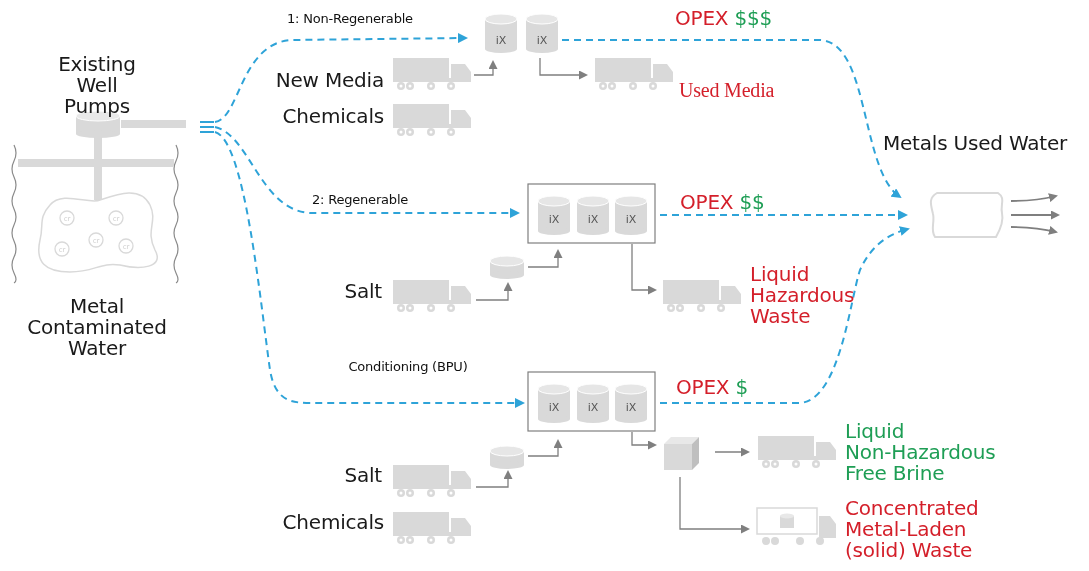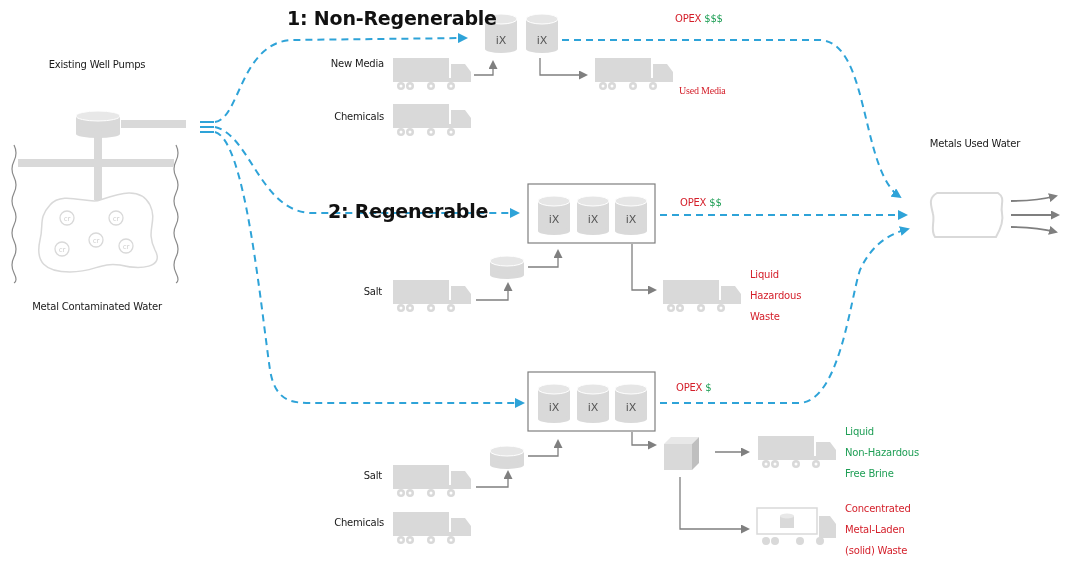--- a/index.html
+++ b/index.html
@@ -1,23 +1,23 @@
 <!DOCTYPE html>
 <html><head>
   <meta charset="utf-8">
   <style>
     html, body { margin: 0; padding: 0; background: #ffffff; }
     body { width: 1089px; height: 571px; position: relative; overflow: hidden;
            font-family: "DejaVu Sans", sans-serif; }
     #stage { position: absolute; left: 0; top: 0; width: 1089px; height: 571px; }
-    .lbl { position: absolute; font-family: "DejaVu Sans", sans-serif; font-size: 10px; color: #1a1a1a;
+    .lbl { position: absolute; font-family: "DejaVu Sans", sans-serif; font-size: 20px; color: #1a1a1a;
            line-height: 21px; white-space: nowrap; letter-spacing: -0.2px; }
     .c { text-align: center; }
     .r { text-align: right; }
-    .title { font-weight: bold; font-size: 19px; color: #111; }
+    .title { font-weight: normal; font-size: 13px; color: #111; }
     .red { color: #d41f2a; }
     .green { color: #1e9e55; }
     svg text { font-family: "DejaVu Sans", sans-serif; }
   </style>
 </head>
 <body>
 
 <svg id="stage" width="1089" height="571" viewBox="0 0 1089 571">
   <defs>
     <marker id="blueArrow" markerWidth="10" markerHeight="10" refX="8" refY="5" orient="auto" markerUnits="userSpaceOnUse">
@@ -162,37 +162,38 @@
 </div>
 <div class="lbl c" style="left:20px; top:296px; width:154px; white-space:normal;">Metal Contaminated Water</div>
 
 <div class="lbl c" style="left:880px; top:133px; width:190px;">Metals Used Water</div>
 
 <div class="lbl title" style="left:287px; top:8px;">1: Non-Regenerable</div>
 <div class="lbl red" style="left:675px; top:8px;">
   <span>OPEX</span>
   <span class="green">$$$</span>
 </div>
-<div class="lbl r" style="left:260px; top:53px; width:124px;">New Media</div>
+<div class="lbl r" style="left:260px; top:70px; width:124px;">New Media</div>
 <div class="lbl r" style="left:260px; top:106px; width:124px;">Chemicals</div>
 <div class="lbl red" style="left:679px; top:80px;font-family:Liberation Serif, serif;">Used Media</div>
 
-<div class="lbl title" style="left:328px; top:189px;margin-top:12px;">2: Regenerable</div>
+<div class="lbl title" style="left:312px; top:189px;">2: Regenerable</div>
 <div class="lbl red" style="left:680px; top:192px;">
   <span>OPEX</span>
   <span class="green">$$</span>
 </div>
 <div class="lbl r" style="left:300px; top:281px; width:82px;">Salt</div>
 <div class="lbl red" style="left:750px; top:264px;">
   <div>Liquid</div>
   <div>Hazardous</div>
   <div>Waste</div>
 </div>
 
 <div class="lbl title c" style="left:296px; top:356px; width:224px;">
+  <div>Conditioning (BPU)</div>
 </div>
 <div class="lbl red" style="left:676px; top:377px;">
   <span>OPEX</span>
   <span class="green">$</span>
 </div>
 <div class="lbl r" style="left:300px; top:465px; width:82px;">Salt</div>
 <div class="lbl r" style="left:260px; top:512px; width:124px;">Chemicals</div>
 <div class="lbl green" style="left:845px; top:421px;">
   <div>Liquid</div>
   <div>Non-Hazardous</div>

